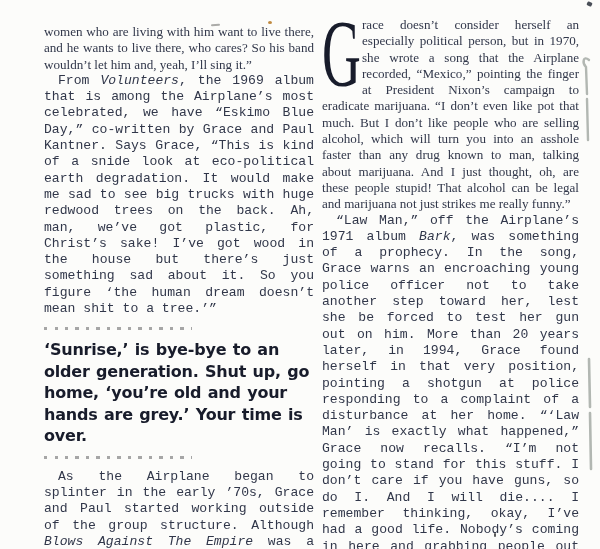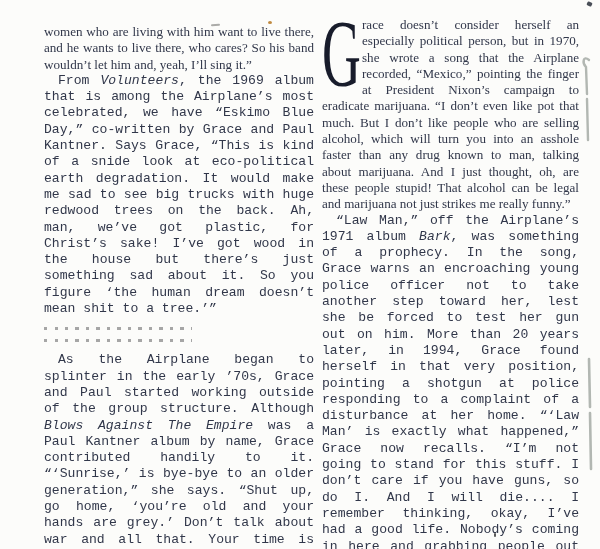--- a/index.html
+++ b/index.html
@@ -73,20 +73,21 @@
 <body>
 
 <div class="page" style="--bg: #fcfcfa; --text: #31374a; --quote: #181c2b;">
 
   <div class="col col-left">
     <p><span>women who are living with him want to live there, and he wants to live there, who cares? So his band wouldn’t let him and, yeah, I’ll sing it.”</span></p>
     <p class="indent"><span>From </span><span class="italic">Volunteers</span><span>, the 1969 album that is among the Airplane’s most celebrated, we have “Eskimo Blue Day,” co-written by Grace and Paul Kantner. Says Grace, “This is kind of a snide look at eco-political earth degradation. It would make me sad to see big trucks with huge redwood trees on the back. Ah, man, we’ve got plastic, for Christ’s sake! I’ve got wood in the house but there’s just something sad about it. So you figure ‘the human dream doesn’t mean shit to a tree.’”</span></p>
 
     <div class="pull-quote-block">
       <div class="dotline top"></div>
+      <div class="pull-quote">‘Sunrise,’ is bye-bye to an older generation. Shut up, go home, ‘you’re old and your hands are grey.’ Your time is over.</div>
       <div class="dotline bottom"></div>
     </div>
 
     <p class="indent after-quote"><span>As the Airplane began to splinter in the early ’70s, Grace and Paul started working outside of the group structure. Although </span><span class="italic">Blows Against The Empire</span><span> was a Paul Kantner album by name, Grace contributed handily to it. “‘Sunrise,’ is bye-bye to an older generation,” she says. “Shut up, go home, ‘you’re old and your hands are grey.’ Don’t talk about war and all that. Your time is over.”</span></p>
   </div>
 
   <div class="col col-right">
     <p>
       <span class="dropcap">
           <span>G</span>

